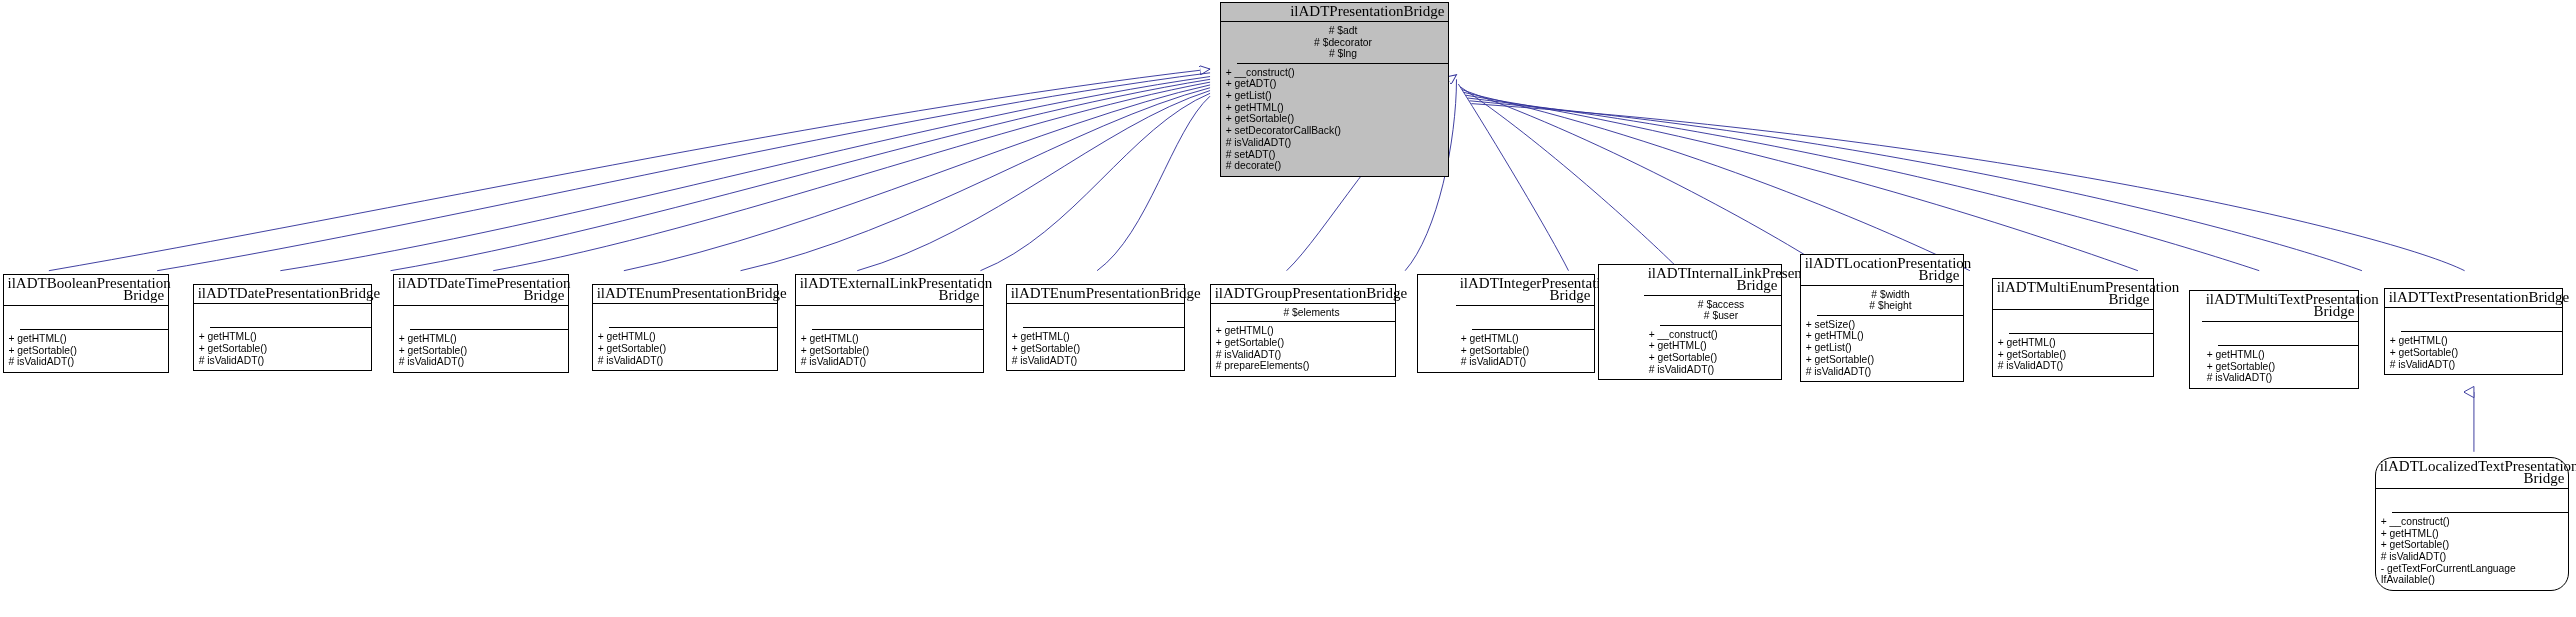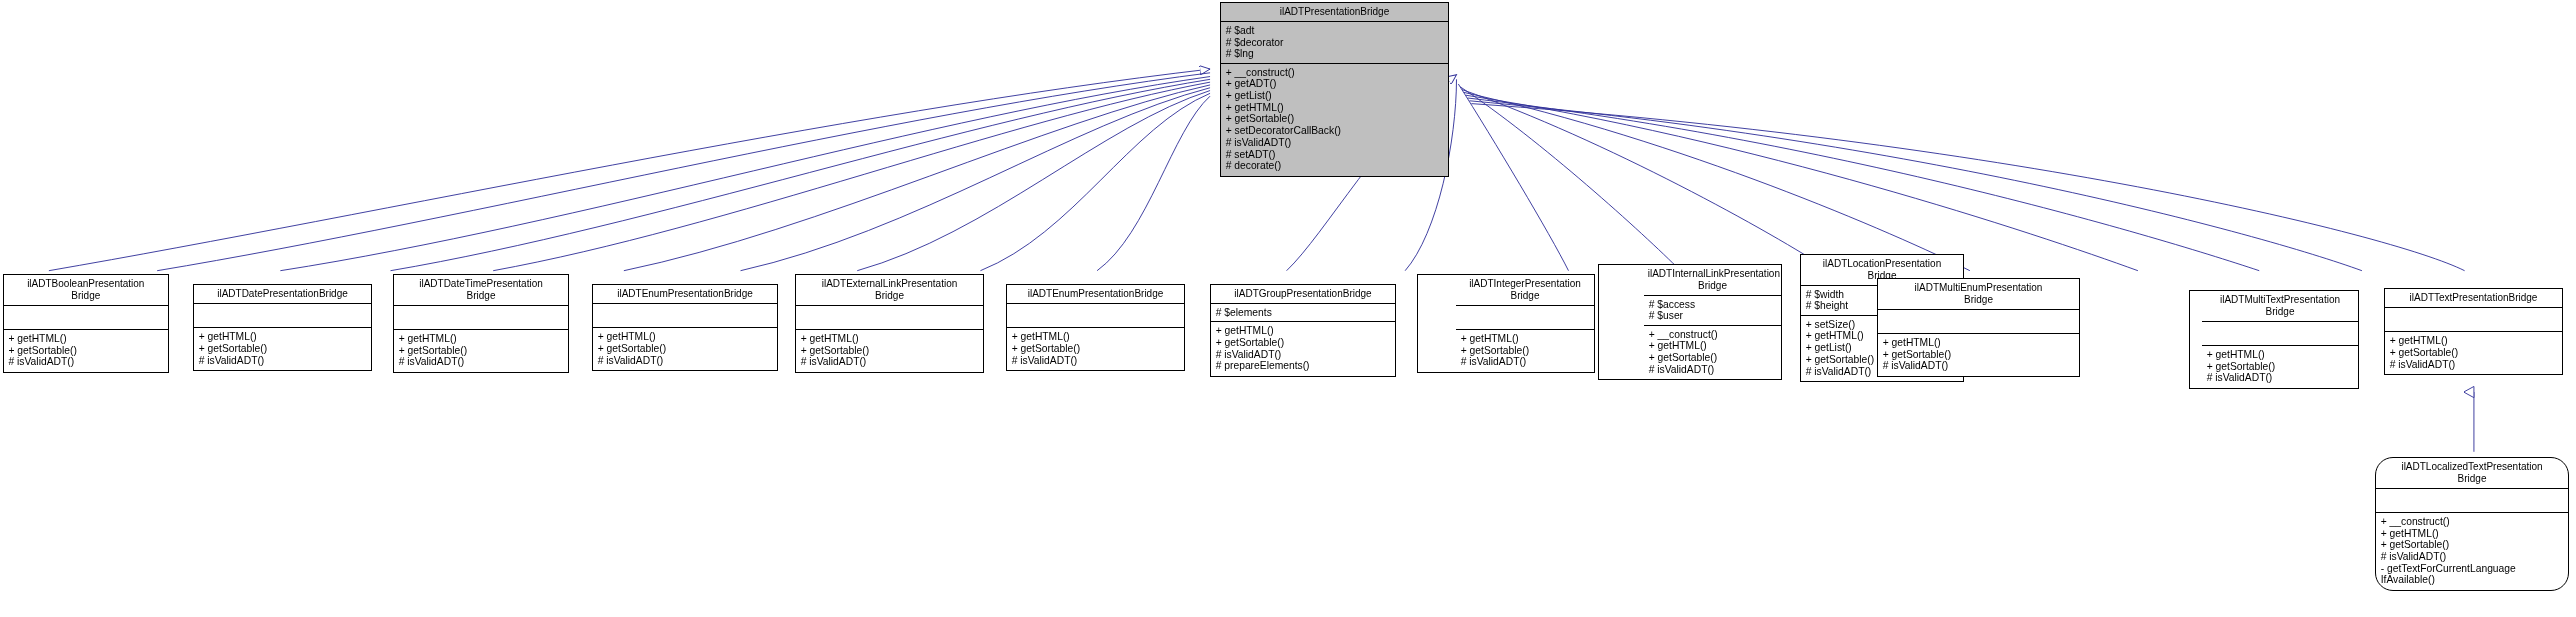--- a/index.html
+++ b/index.html
@@ -18,33 +18,35 @@
     color:#000000;
     font-size:10.3px;
     line-height:11.7px;
     z-index:5;
   }
   .uml-class.base{
     background:#bfbfbf;
     border:0.9px solid #000000;
   }
   .uml-name{
-    text-align:center;
+    text-align:right;
     padding:2.8px 3.7px 3.7px 3.7px;
     border-bottom:0.9px solid #000000;
     white-space:pre-line;
-    font-size:10px;
+    font-size:15px;
     line-height:11.7px;
+    font-family:Liberation Serif, serif;
   }
   .uml-attrs{
     padding:2.8px 3.7px 2.8px 4.7px;
     border-bottom:0.9px solid #000000;
     min-height:11.2px;
     white-space:pre-line;
-    text-align:left;
+    text-align:center;
+    margin-left:16px;
   }
   .uml-attrs.empty{min-height:12px;padding:5.6px 3.7px;}
   .uml-ops{
     padding:2.8px 3.7px 3.7px 4.7px;
     white-space:pre-line;
     text-align:left;
   }
 </style>
 </head>
 <body>
@@ -189,21 +191,21 @@
 Bridge</div>
     <div class="uml-attrs"># $width
 # $height</div>
     <div class="uml-ops">+ setSize()
 + getHTML()
 + getList()
 + getSortable()
 # isValidADT()</div>
   </div>
 
-  <div class="uml-class" style="left:1877px;top:278px;width:203px;">
+  <div class="uml-class" style="left:1992px;top:278px;width:162px;">
     <div class="uml-name">ilADTMultiEnumPresentation
 Bridge</div>
     <div class="uml-attrs empty"></div>
     <div class="uml-ops">+ getHTML()
 + getSortable()
 # isValidADT()</div>
   </div>
 
   <div class="uml-class" style="left:2189px;top:290px;width:170px;padding-left:12px;">
     <div class="uml-name">ilADTMultiTextPresentation

